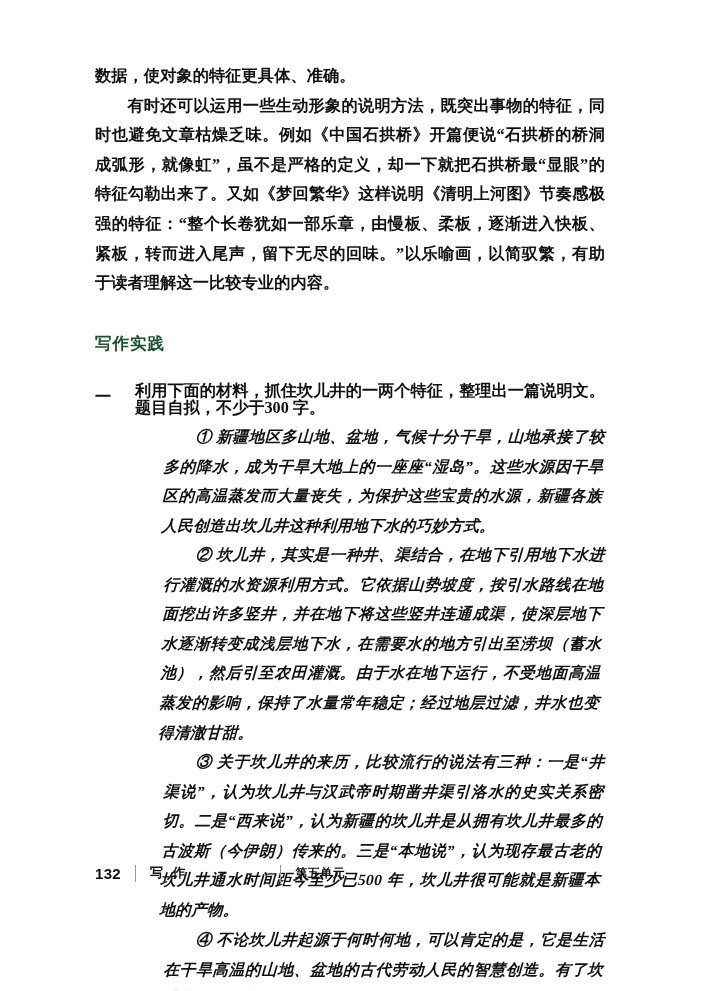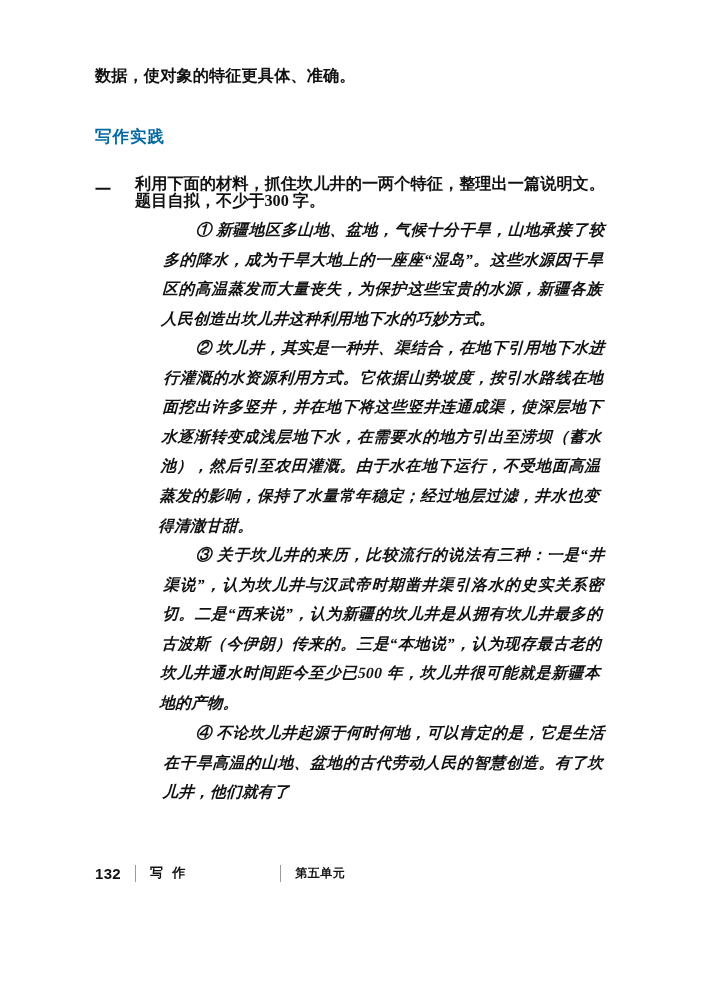--- a/index.html
+++ b/index.html
@@ -45,21 +45,21 @@
     font-family: "Liberation Serif", "DejaVu Serif", serif;
   }
   .para.indent { text-indent: 2em; }
 
   
   .section-heading {
     margin: 0;
     font-size: 16.5px;
     line-height: 30px;
     font-weight: 700;
-    color: #0369a1;
+    color: #14532d;
     letter-spacing: 1px;
     font-family: "Liberation Serif", "DejaVu Serif", serif;
   }
 
   .spacer-lg { height: 30px; }
   .spacer-md { height: 24px; }
 
   
   .exercise {
     position: relative;
@@ -144,20 +144,21 @@
 </style>
 </head>
 <body>
 
 <div id="page">
 
   <div id="content">
 
     <p class="para">数据，使对象的特征更具体、准确。</p>
 
+    <p class="para indent">有时还可以运用一些生动形象的说明方法，既突出事物的特征，同时也避免文章枯燥乏味。例如《中国石拱桥》开篇便说“石拱桥的桥洞成弧形，就像虹”，虽不是严格的定义，却一下就把石拱桥最“显眼”的特征勾勒出来了。又如《梦回繁华》这样说明《清明上河图》节奏感极强的特征：“整个长卷犹如一部乐章，由慢板、柔板，逐渐进入快板、紧板，转而进入尾声，留下无尽的回味。”以乐喻画，以简驭繁，有助于读者理解这一比较专业的内容。</p>
 
     <div class="spacer-lg"></div>
 
     <h2 class="section-heading">写作实践</h2>
 
     <div class="spacer-md"></div>
 
     <div class="exercise">
       <span class="ex-marker">一</span>
       <div class="ex-body">利用下面的材料，抓住坎儿井的一两个特征，整理出一篇说明文。题目自拟，不少于300 字。</div>

